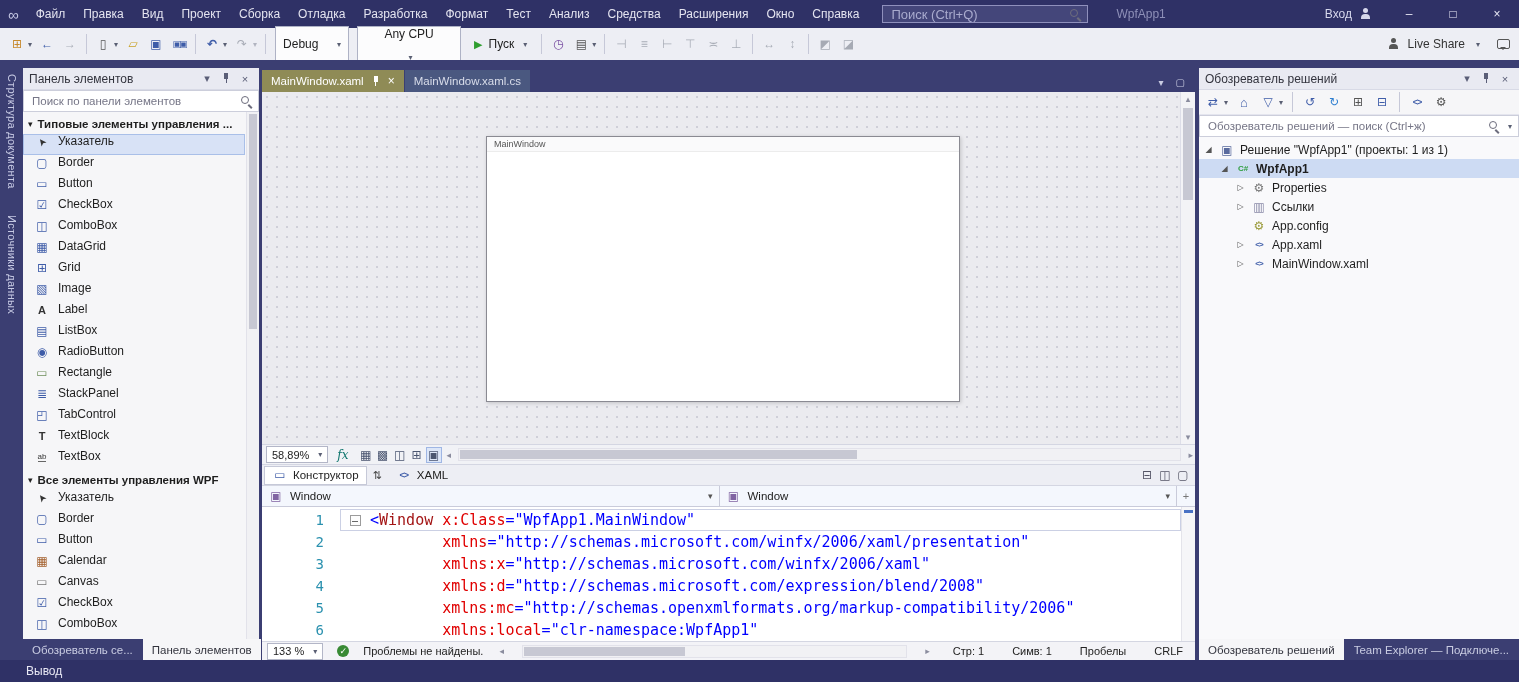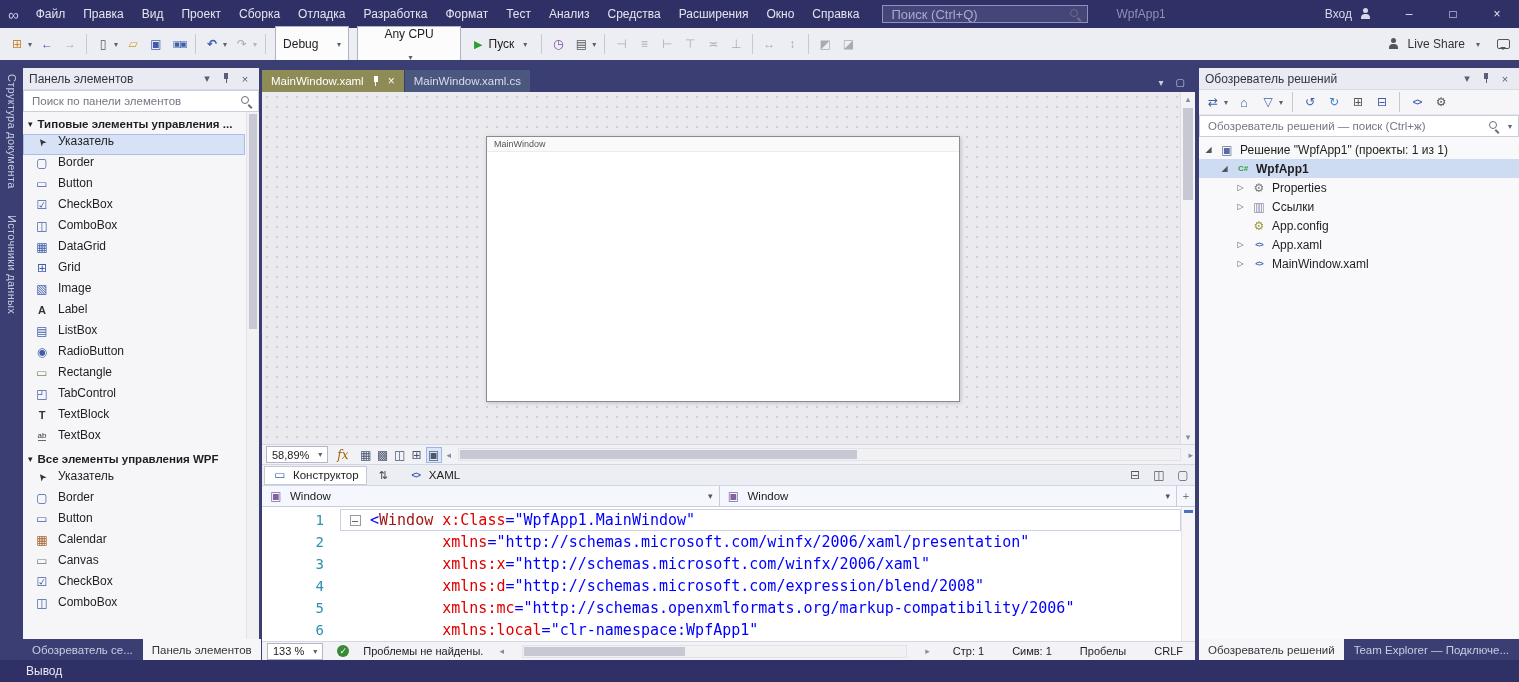--- a/index.html
+++ b/index.html
@@ -77,27 +77,27 @@
   .designer{flex:1;position:relative;background-color:#EBEBEF;background-image:radial-gradient(circle,#CFCFD8 1px,transparent 1.2px);background-size:10px 10px;min-height:0;}
   .preview{position:absolute;left:224px;top:44px;width:474px;height:266px;background:#FFF;border:1px solid #8A8A92;box-shadow:1px 1px 4px rgba(0,0,0,.18);}
   .preview-caption{height:15px;display:flex;align-items:center;padding-left:7px;font-size:9px;color:#555;border-bottom:1px solid #ECECEC;background:#FAFAFB;}
   .designer-vscroll{position:absolute;top:0;right:0;bottom:0;width:15px;background:#F3F3F6;border-left:1px solid #DDDEE8;display:flex;flex-direction:column;align-items:center;}
   .sarrow{color:#8A8C9E;font-size:9px;line-height:14px;text-align:center;padding:0 2px;}
   .vtrack{flex:1;width:100%;position:relative;}
   .vthumb2{position:absolute;top:2px;left:2px;right:2px;height:92px;background:#C7C8D3;}
 
   .designer-toolbar{height:21px;flex:0 0 21px;background:#F1F2F6;display:flex;align-items:center;gap:3px;padding-left:4px;border-top:1px solid #D4D6E2;border-bottom:1px solid #D4D6E2;}
   .zoom-box{background:#FFF;border:1px solid #B3B6C7;height:17px;display:flex;align-items:center;gap:6px;padding:0 5px;font-size:11px;color:#222;}
-  .fx{font-style:italic;font-family:"DejaVu Serif","Liberation Serif",serif;font-size:12px;color:#a16207;padding:0 6px;}
+  .fx{font-style:italic;font-family:"DejaVu Serif","Liberation Serif",serif;font-size:12px;color:#0f766e;padding:0 6px;}
   .d-ic{width:18px;height:17px;display:inline-flex;align-items:center;justify-content:center;font-size:11px;color:#4A5570;}
   .d-ic.active{background:#DCE6F8;outline:1px solid #9FB6E4;outline-offset:-1px;}
   .htrack{flex:1;height:13px;background:#F1F1F4;border:1px solid #E2E2EA;position:relative;margin:0 2px;}
   .hthumb{position:absolute;top:1px;bottom:1px;background:#C7C8D3;}
 
-  .view-tabs{height:21px;flex:0 0 21px;background:#EDEEF4;display:flex;align-items:center;padding:0 4px 0 2px;gap:8px;border-bottom:1px solid #D4D6E2;font-size:11.5px;color:#222;}
+  .view-tabs{height:21px;flex:0 0 21px;background:#EDEEF4;display:flex;align-items:center;padding:0 4px 0 2px;gap:2px;border-bottom:1px solid #D4D6E2;font-size:11.5px;color:#222;}
   .view-tab{display:flex;align-items:center;gap:5px;padding:0 8px;height:19px;}
   .view-tab.active{background:#FFF;outline:1px solid #C6C9D8;outline-offset:-1px;}
   .swap{font-size:11px;color:#444;padding:0 4px;}
 
   .breadcrumb{height:21px;flex:0 0 21px;background:#F4F7FD;display:flex;align-items:center;border-bottom:1px solid #C9CBDA;font-size:11.5px;color:#222;}
   .bc-half{flex:1;display:flex;align-items:center;gap:6px;padding:0 6px;height:100%;border-right:1px solid #C9CBDA;min-width:0;}
   .bc-dd{margin-left:auto;font-size:9px;color:#555;}
   .bc-grip{width:18px;text-align:center;color:#777;font-size:11px;}
 
   .code-area{height:134px;flex:0 0 134px;display:flex;background:#FFF;min-height:0;font-family:"DejaVu Sans Mono","Liberation Mono",monospace;}
@@ -424,20 +424,24 @@
           </div>
           <div class="tbx-item">
             <span class="ic radiobutton-icon"></span>
             <span class="tbx-label">RadioButton</span>
           </div>
           <div class="tbx-item">
             <span class="ic rectangle-icon"></span>
             <span class="tbx-label">Rectangle</span>
           </div>
           <div class="tbx-item">
+            <span class="ic stackpanel-icon"></span>
+            <span class="tbx-label">StackPanel</span>
+          </div>
+          <div class="tbx-item">
             <span class="ic tabcontrol-icon"></span>
             <span class="tbx-label">TabControl</span>
           </div>
           <div class="tbx-item">
             <span class="ic textblock-icon"></span>
             <span class="tbx-label">TextBlock</span>
           </div>
           <div class="tbx-item">
             <span class="ic textbox-icon"></span>
             <span class="tbx-label">TextBox</span>

